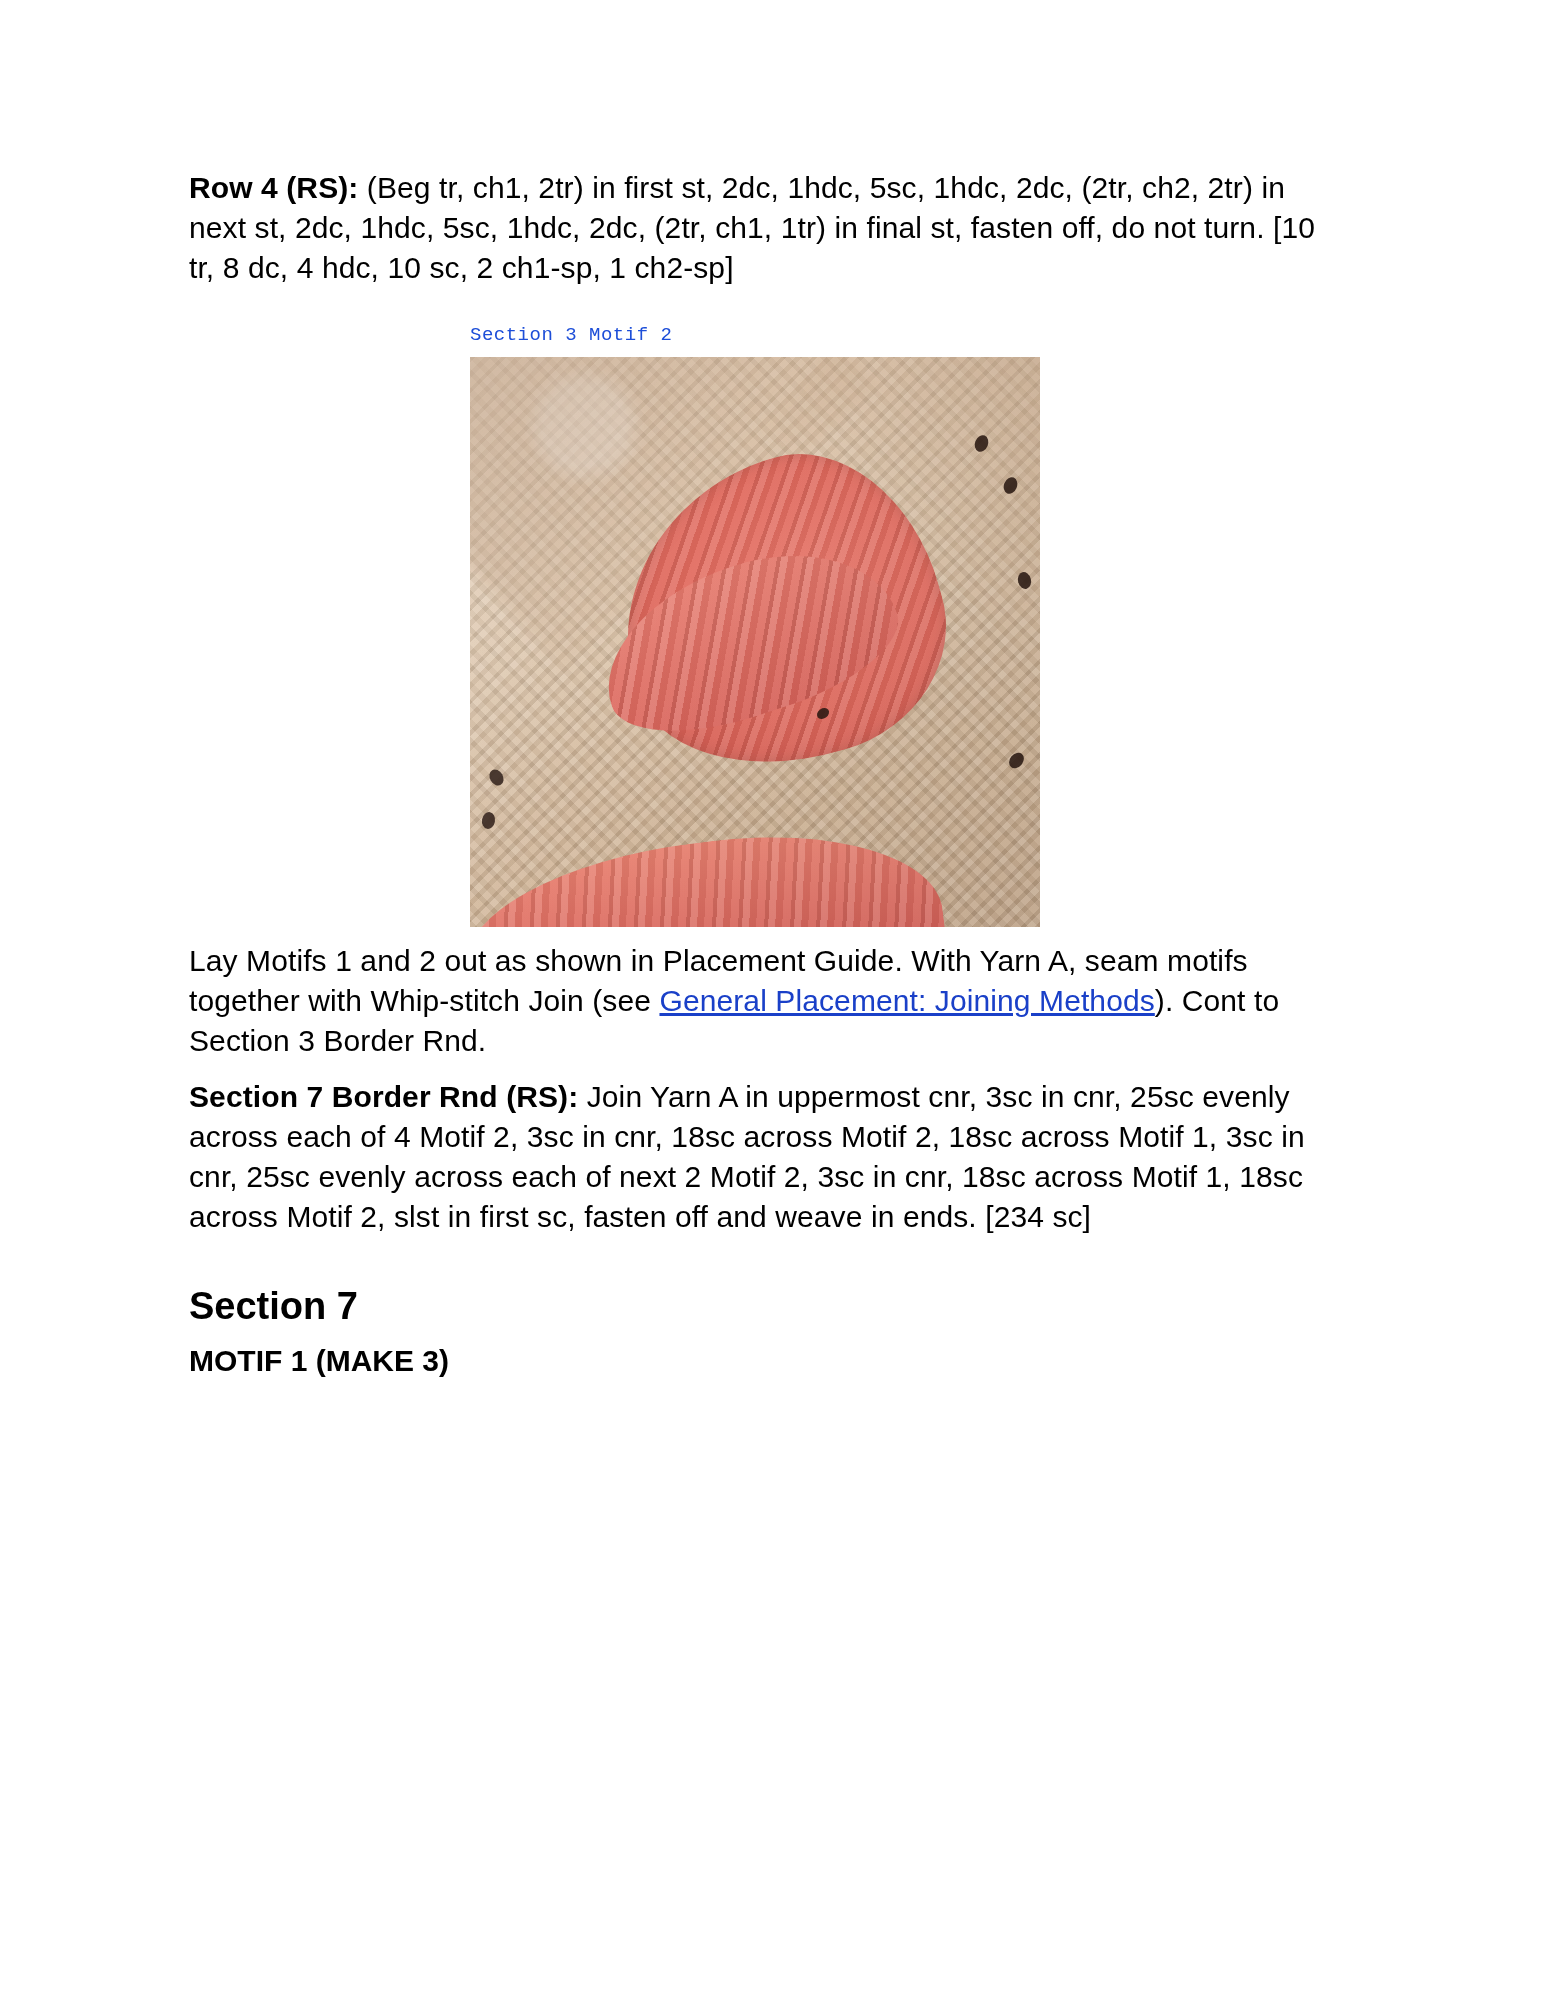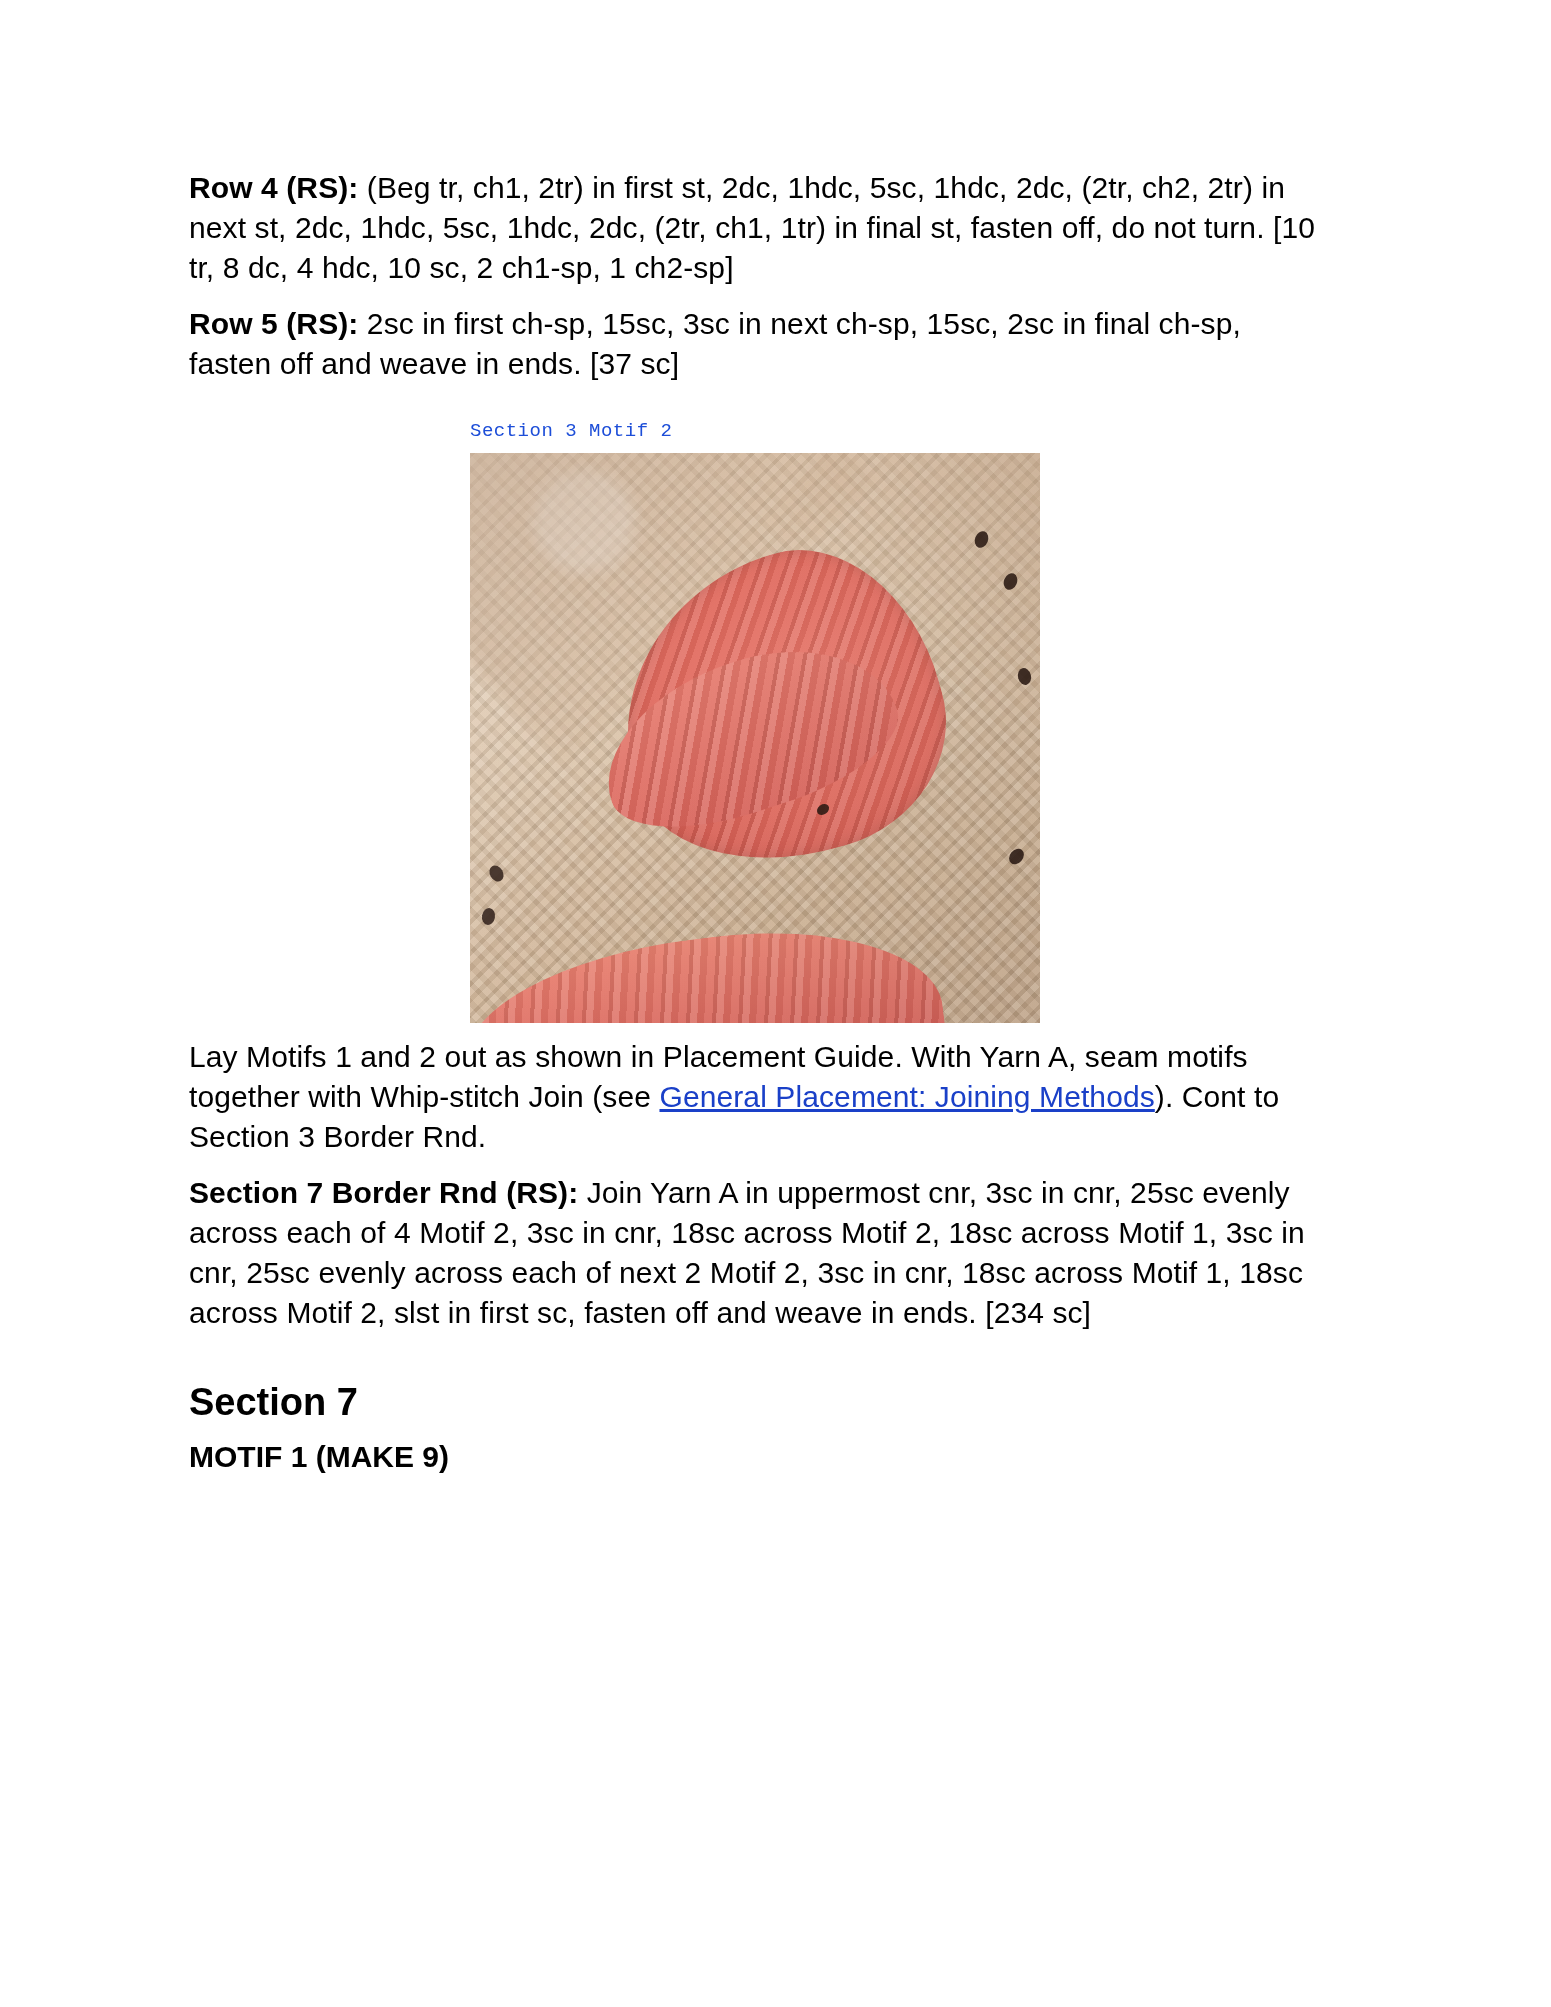--- a/index.html
+++ b/index.html
@@ -183,21 +183,20 @@
 </style>
 </head>
 <body>
 
 <div class="page">
   <div class="content">
 
     <p class="para"><span class="bold">Row 4 (RS):</span><span> (Beg tr, ch1, 2tr) in first st, 2dc, 1hdc, 5sc, 1hdc, 2dc, (2tr, ch2, 2tr) in next st, 2dc, 1hdc, 5sc, 1hdc, 2dc, (2tr, ch1, 1tr) in final st, fasten off, do not turn. [10 tr, 8 dc, 4 hdc, 10 sc, 2 ch1-sp, 1 ch2-sp]</span></p>
 
 
-    <p class="para"><span class="bold">Row 5 (RS):</span><span> 2sc in first ch-sp, 15sc, 3sc in next ch-sp, 15sc, 2sc in final ch-sp, fasten off and weave in ends. [37 sc]</span></p>
 
     <div class="figure">
       <div class="figure-caption">Section 3 Motif 2</div>
       <div class="photo">
         <div class="bg"></div>
         <div class="band"></div>
         <div class="band2"></div>
         <div class="coral"></div>
         <div class="coral-edge"></div>
         <div class="coral-bottom"></div>
@@ -211,16 +210,16 @@
         <div class="sheen"></div>
       </div>
     </div>
 
 
     <p class="para"><span>Lay Motifs 1 and 2 out as shown in Placement Guide. With Yarn A, seam motifs together with Whip-stitch Join (see </span><a class="link" href="#">General Placement: Joining Methods</a><span>). Cont to Section 3 Border Rnd.</span></p>
 
     <p class="para"><span class="bold">Section 7 Border Rnd (RS):</span><span> Join Yarn A in uppermost cnr, 3sc in cnr, 25sc evenly across each of 4 Motif 2, 3sc in cnr, 18sc across Motif 2, 18sc across Motif 1, 3sc in cnr, 25sc evenly across each of next 2 Motif 2, 3sc in cnr, 18sc across Motif 1, 18sc across Motif 2, slst in first sc, fasten off and weave in ends. [234 sc]</span></p>
 
     <h1 class="section-title">Section 7</h1>
-    <h3 class="subheading">MOTIF 1 (MAKE 9)</h3>
+    <h3 class="subheading">MOTIF 1 (MAKE 3)</h3>
 
   </div>
 </div>
 
 </body></html>

